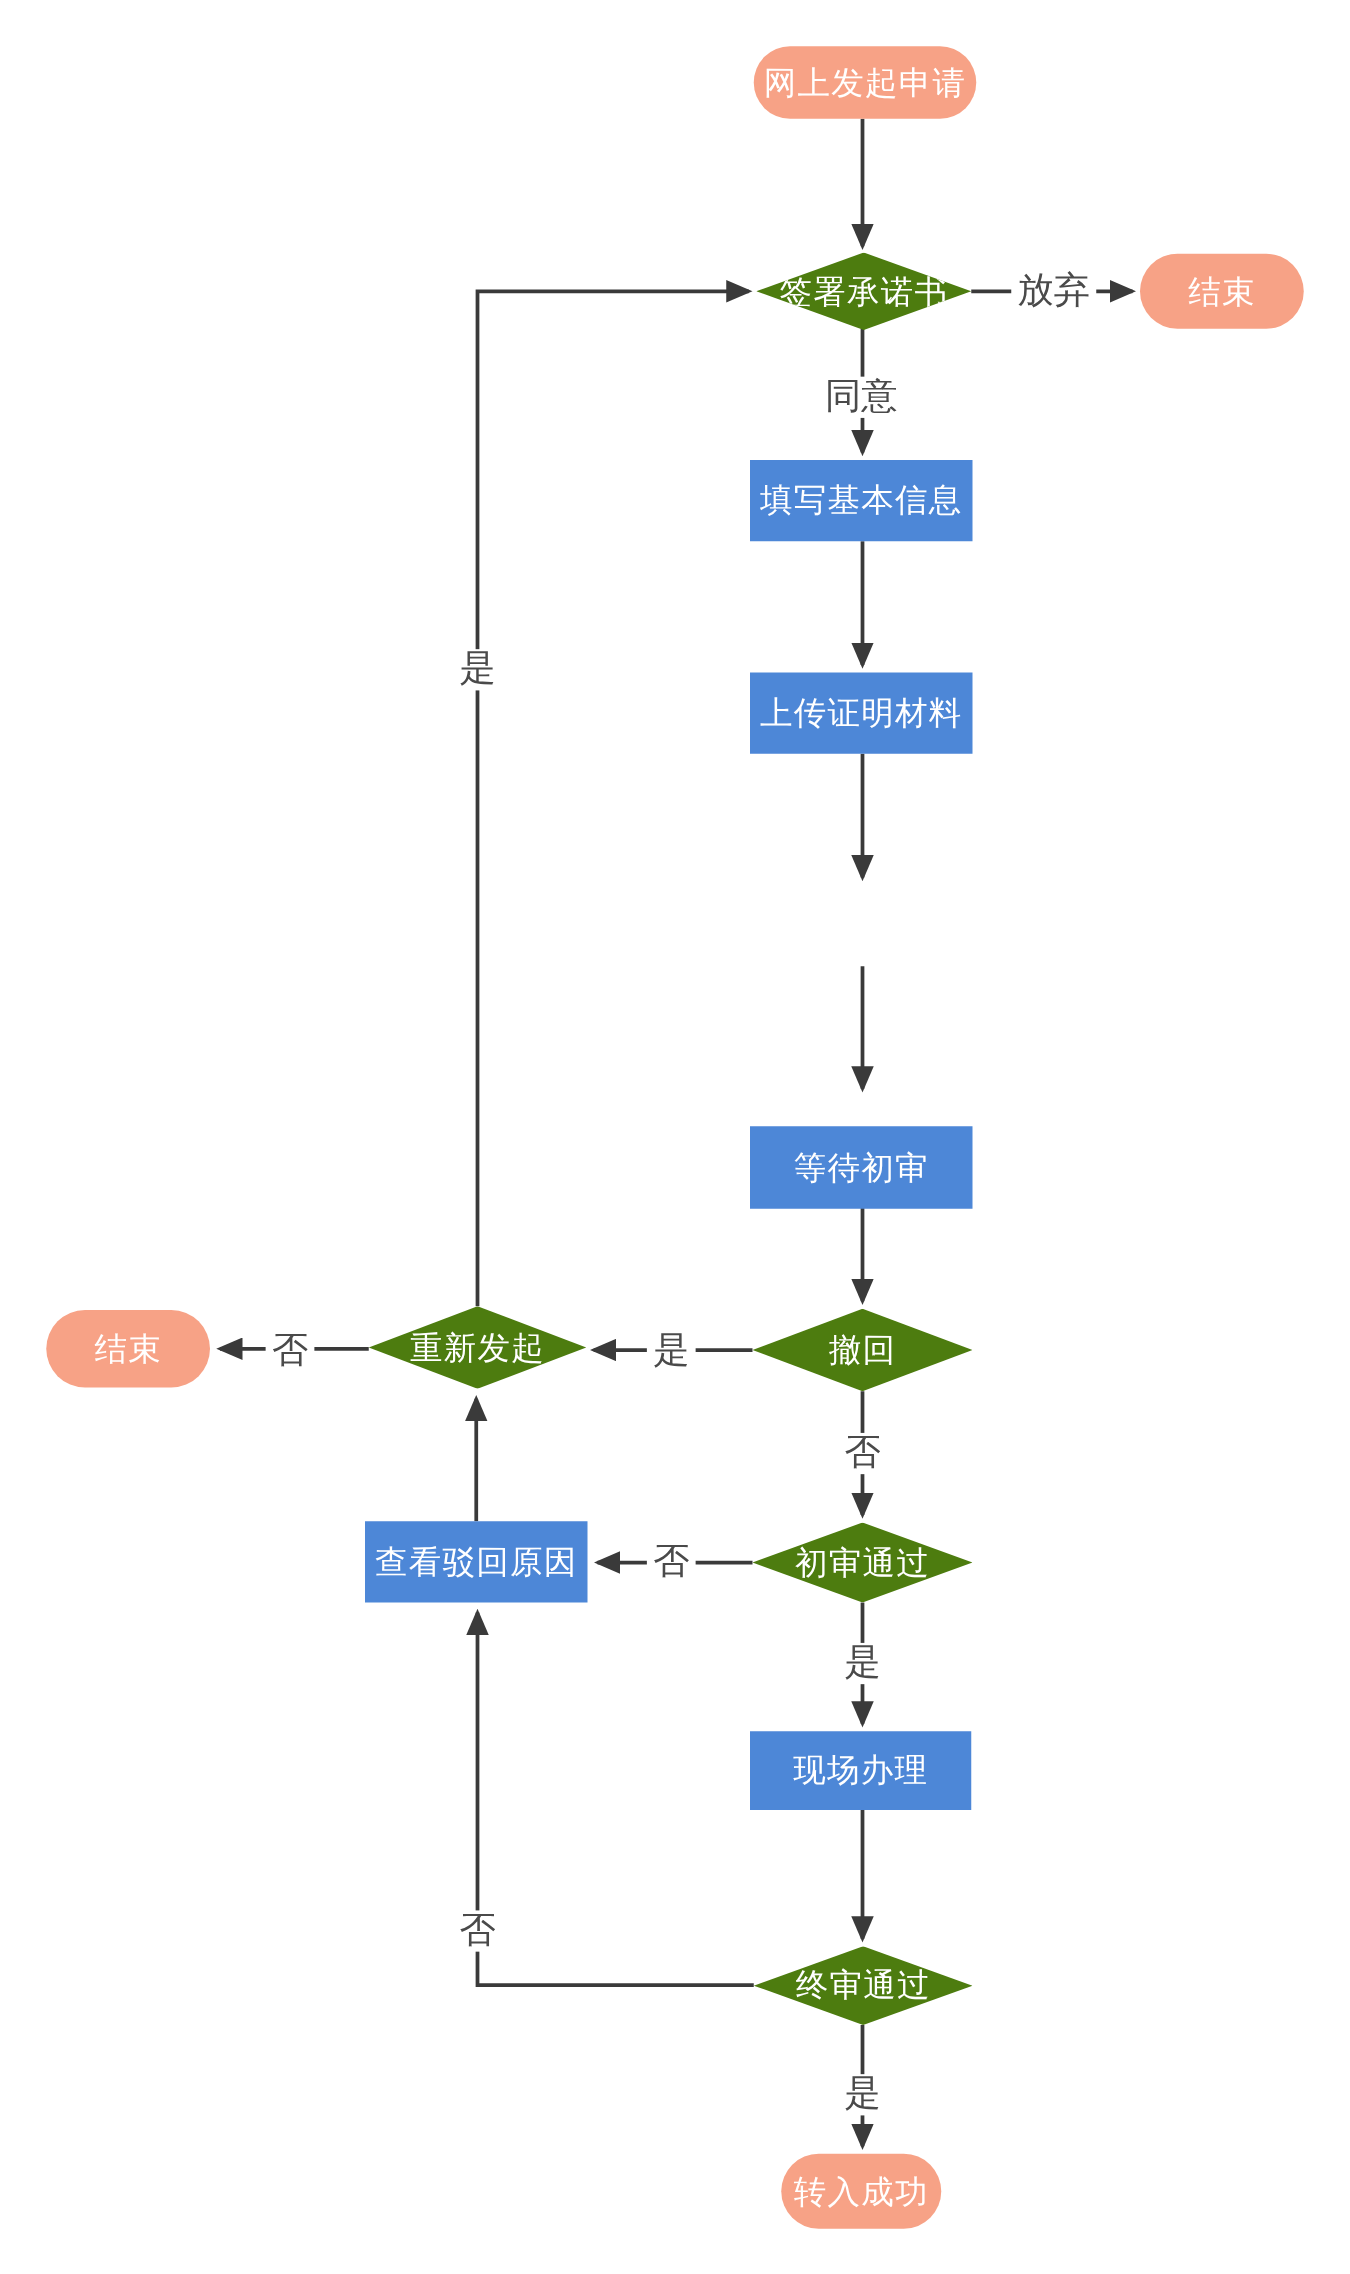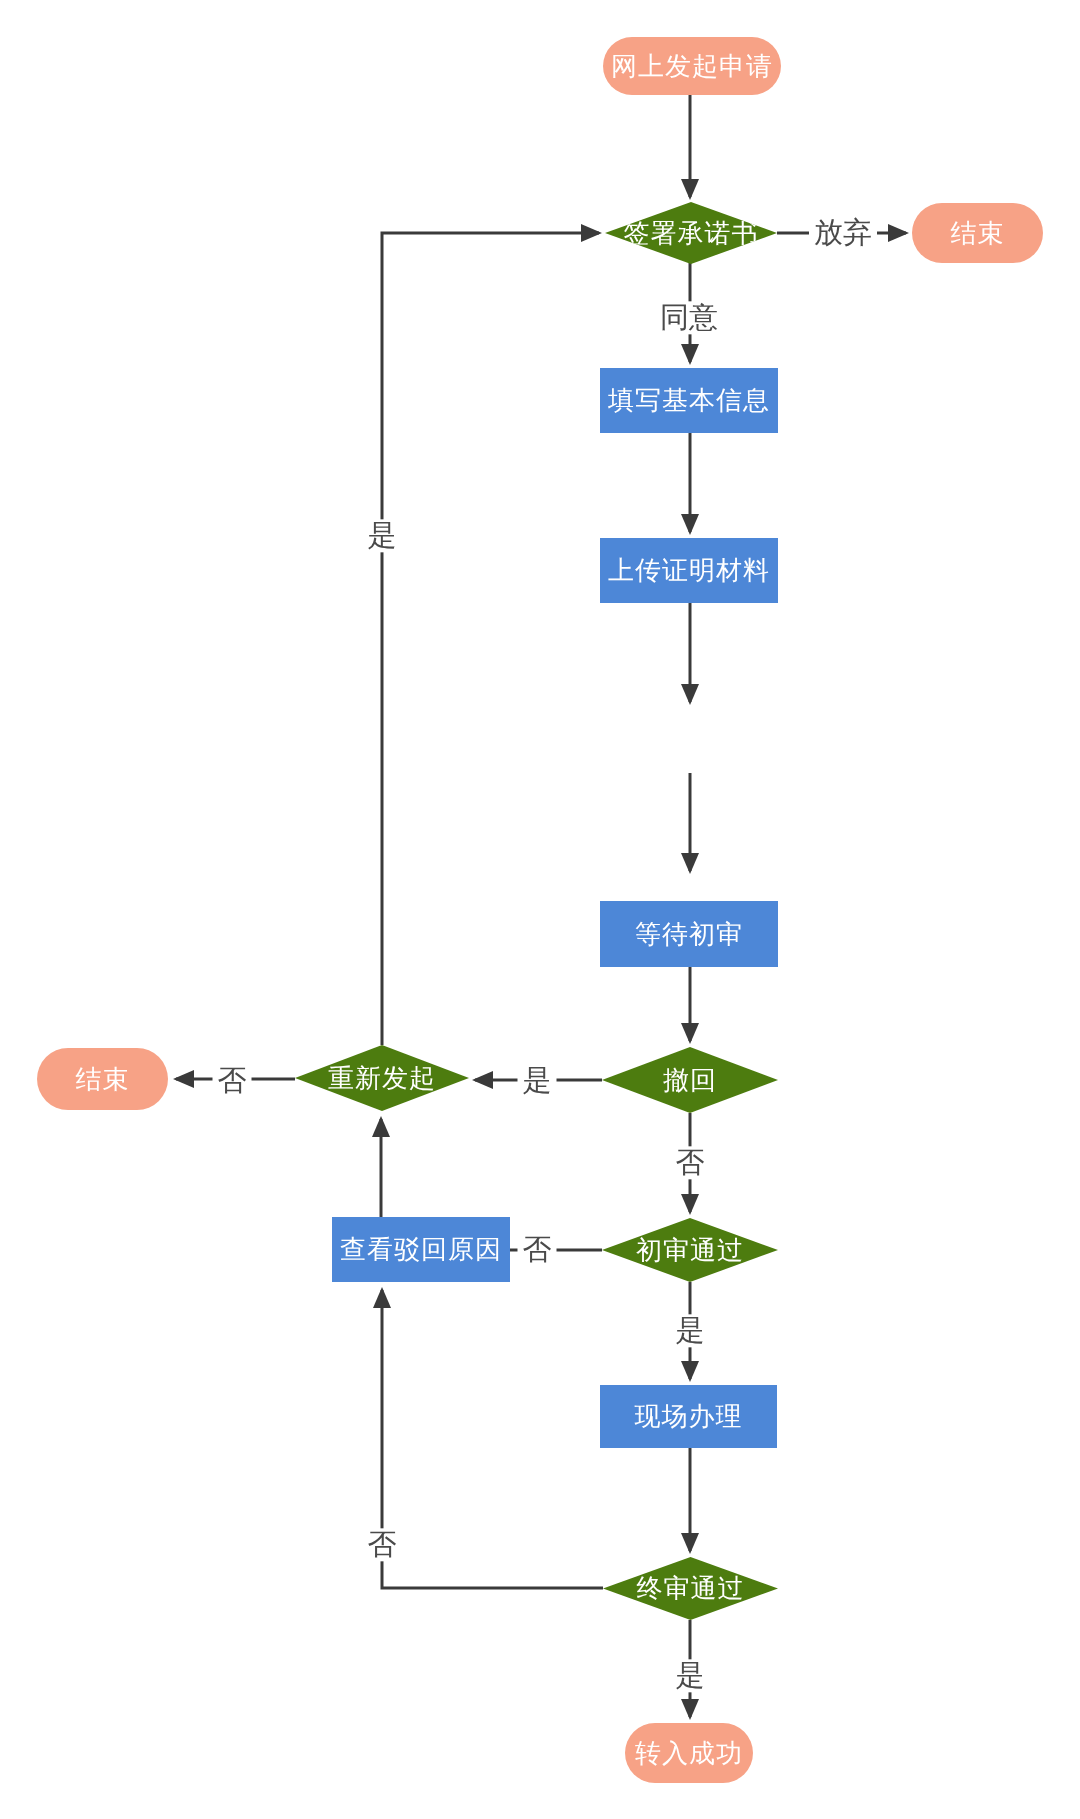--- a/index.html
+++ b/index.html
@@ -100,21 +100,21 @@
   <div class="node process" style="left:600px; top:901px; width:178px; height:66px;">等待初审</div>
 
   <div class="node decision" style="left:602px; top:1047px; width:176px; height:66px;">撤回</div>
 
   <div class="node decision" style="left:295px; top:1045px; width:174px; height:66px;">重新发起</div>
 
   <div class="node pill" style="left:37px; top:1048px; width:131px; height:62px;">结束</div>
 
   <div class="node decision" style="left:602px; top:1218px; width:176px; height:64px;">初审通过</div>
 
-  <div class="node process" style="left:292px; top:1217px; width:178px; height:65px;margin-left:40px;">查看驳回原因</div>
+  <div class="node process" style="left:292px; top:1217px; width:178px; height:65px;">查看驳回原因</div>
 
   <div class="node process" style="left:600px; top:1385px; width:177px; height:63px;">现场办理</div>
 
   <div class="node decision" style="left:603px; top:1557px; width:175px; height:63px;text-align:right;">终审通过</div>
 
   <div class="node pill" style="left:625px; top:1723px; width:128px; height:60px;">转入成功</div>
 
   <span class="edge-label" style="left:843px; top:233px;">放弃</span>
 
   <span class="edge-label" style="left:689px; top:318px;">同意</span>

